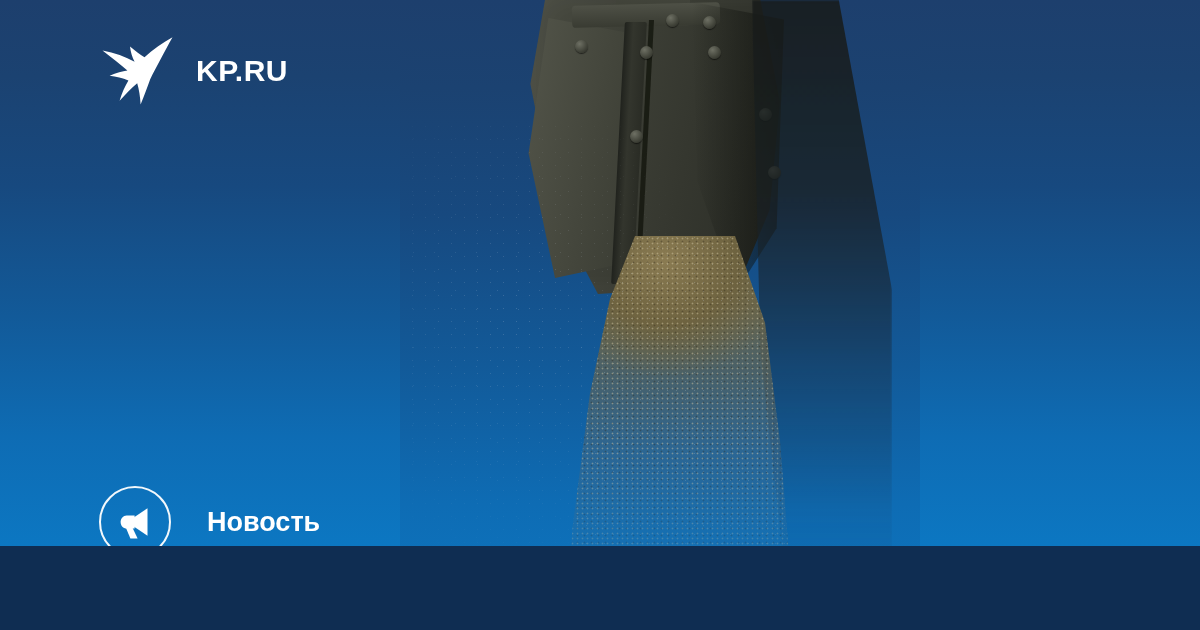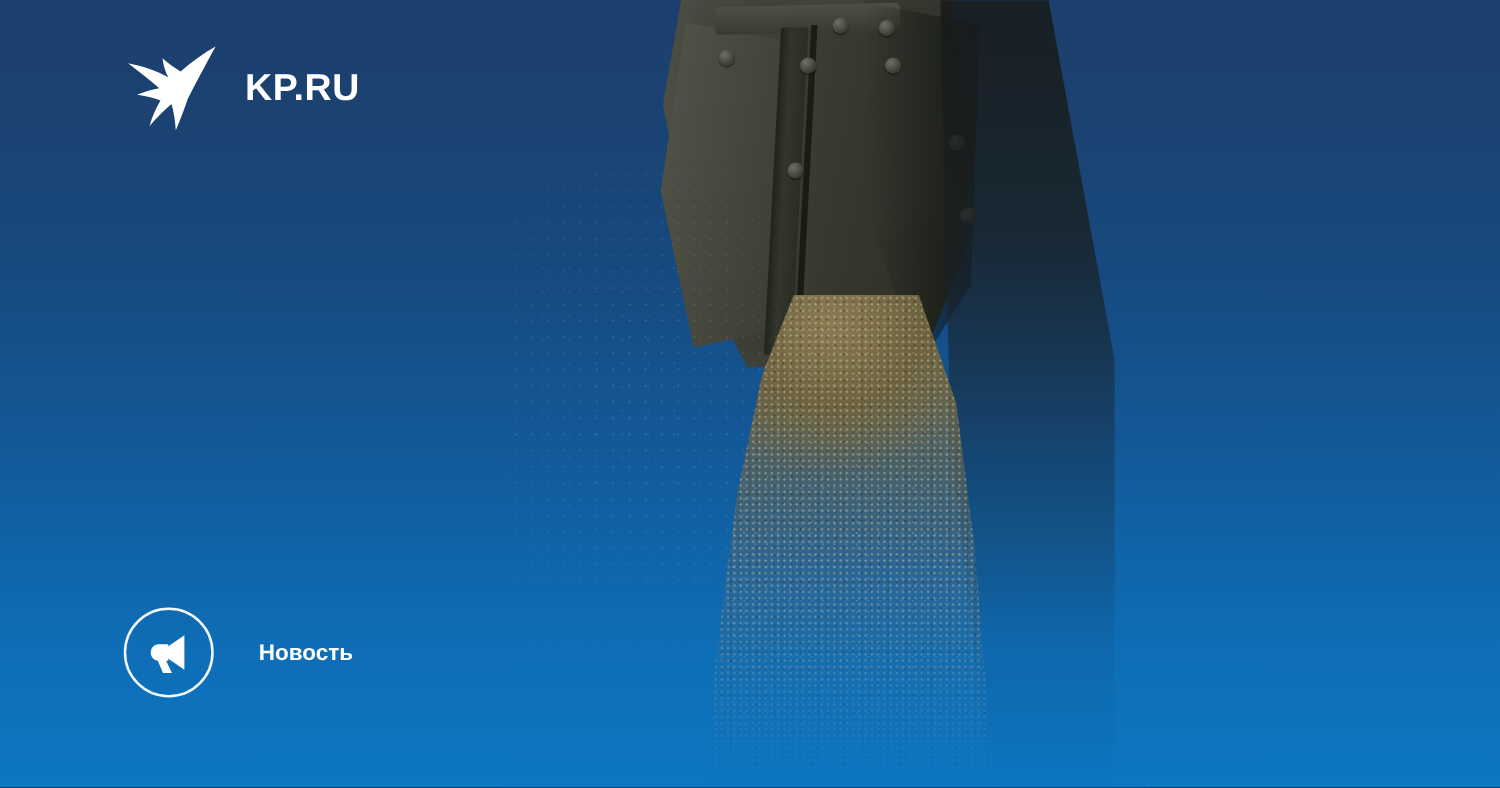--- a/index.html
+++ b/index.html
@@ -4,21 +4,21 @@
 <title>KP.RU news card</title>
 <style>
   html, body {
     margin: 0;
     padding: 0;
     background: #0f2d52;
   }
   .card {
     position: relative;
     width: 1200px;
-    height: 630px;
+    height: 546px;
     overflow: hidden;
     font-family: "Liberation Sans", "DejaVu Sans", sans-serif;
     background: linear-gradient(180deg,
         #1d3f6d 0%,
         #1b4271 14%,
         #17497f 34%,
         #125a99 58%,
         #0e6cb4 80%,
         #0c77c2 100%);
     text-decoration: underline;
@@ -240,21 +240,21 @@
     border: 2px solid rgba(255,255,255,.95);
     border-radius: 50%;
     display: flex;
     align-items: center;
     justify-content: center;
     box-sizing: border-box;
   }
   .badge-icon { width: 38px; height: 38px; display: block; }
   .badge-text {
     color: #ffffff;
-    font-size: 18px;
+    font-size: 27px;
     font-weight: bold;
     line-height: 1;
     white-space: nowrap;
   }
 </style>
 </head>
 <body>
 
 <div class="card">
 

